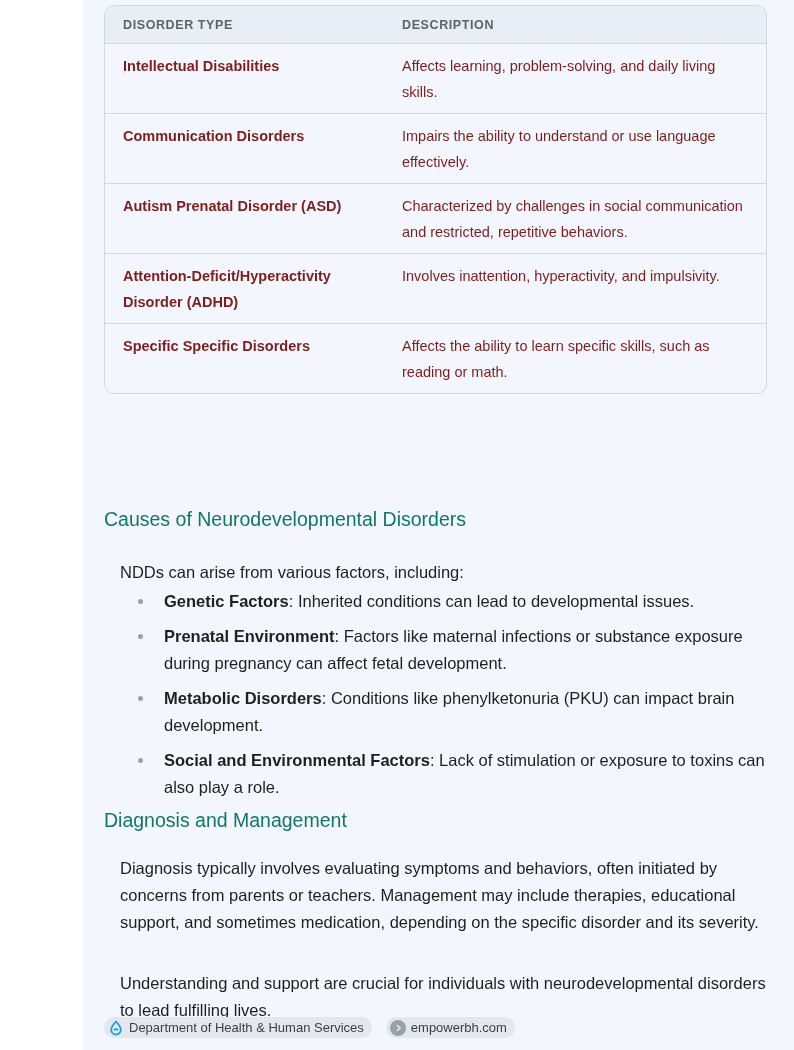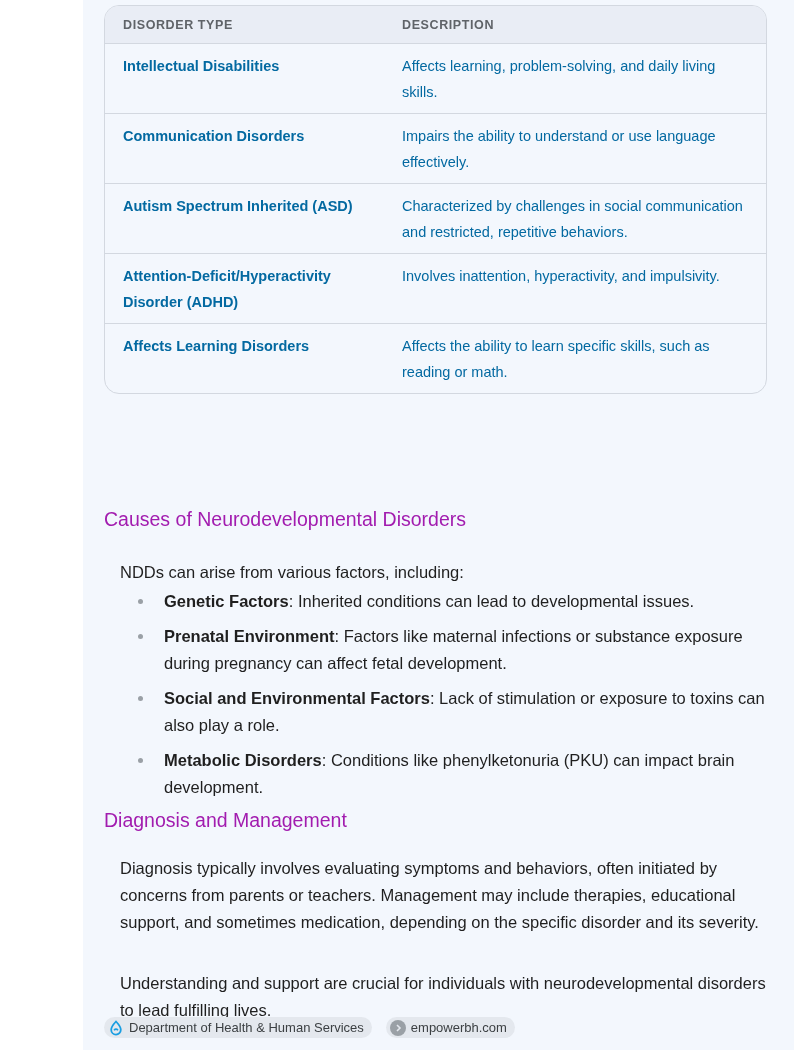--- a/index.html
+++ b/index.html
@@ -10,41 +10,41 @@
     color: #1f1f1f;
     position: relative;
   }
   .panel {
     position: absolute; left: 83px; top: 0; width: 711px; height: 1050px;
     background: #f3f7fd;
   }
   .content { position: absolute; left: 21px; top: 0; width: 663px; }
   .table-wrap {
     position: absolute; left: 0; top: 5px; width: 661px;
-    border: 1px solid #d3d8e0; border-radius: 15px; overflow: hidden;
+    border: 1px solid #d3d8e0; border-radius: 10px; overflow: hidden;
     background: #f3f7fd;
   }
   table { border-collapse: collapse; width: 100%; table-layout: fixed; }
   th {
     background: #e9edf5; text-align: left;
     font-size: 12.5px; font-weight: 700; letter-spacing: 0.6px;
     color: #5f6368; padding: 0 18px; height: 37px;
     border-bottom: 1px solid #d3d8e0;
   }
   th.c1, td.c1 { width: 243px; }
   td {
     vertical-align: top; font-size: 14.5px; line-height: 25.5px;
     padding: 10px 18px 8px 18px; border-bottom: 1px solid #d3d8e0;
-    color: #0369a1;
+    color: #7f1d1d;
   }
   tr:last-child td { border-bottom: none; }
   td.c1 { font-weight: 700; }
   h2 {
     position: absolute; margin: 0; font-size: 19.5px; font-weight: 500;
-    color: #a21caf; left: 0;
+    color: #0f766e; left: 0;
   }
   .p { position: absolute; left: 0; font-size: 16.5px; line-height: 27px; margin: 16px; width: 660px; }
   ul.causes { position: absolute; left: 0; top: 576px; margin: 12px; padding: 0; list-style: none; width: 660px; }
   ul.causes li {
     position: relative; padding-left: 48px; font-size: 16.5px; line-height: 27px; margin-bottom: 8px;
   }
   ul.causes li .bullet {
     position: absolute; left: 22px; top: 11px; width: 5px; height: 5px; border-radius: 50%;
     background: #9aa0a6;
   }
@@ -73,54 +73,54 @@
         <tbody>
           <tr>
             <td class="c1">Intellectual Disabilities</td>
             <td>Affects learning, problem-solving, and daily living skills.</td>
           </tr>
           <tr>
             <td class="c1">Communication Disorders</td>
             <td>Impairs the ability to understand or use language effectively.</td>
           </tr>
           <tr>
-            <td class="c1">Autism Spectrum Inherited (ASD)</td>
+            <td class="c1">Autism Prenatal Disorder (ASD)</td>
             <td>Characterized by challenges in social communication and restricted, repetitive behaviors.</td>
           </tr>
           <tr>
             <td class="c1">Attention-Deficit/Hyperactivity Disorder (ADHD)</td>
             <td>Involves inattention, hyperactivity, and impulsivity.</td>
           </tr>
           <tr>
-            <td class="c1">Affects Learning Disorders</td>
+            <td class="c1">Specific Specific Disorders</td>
             <td>Affects the ability to learn specific skills, such as reading or math.</td>
           </tr>
         </tbody>
       </table>
     </div>
 
     <h2 style="top:508px;">Causes of Neurodevelopmental Disorders</h2>
     <p class="p" style="top:543px;">NDDs can arise from various factors, including:</p>
 
     <ul class="causes">
       <li>
         <span class="bullet"></span>
         <b>Genetic Factors</b><span>: Inherited conditions can lead to developmental issues.</span>
       </li>
       <li>
         <span class="bullet"></span>
         <b>Prenatal Environment</b><span>: Factors like maternal infections or substance exposure during pregnancy can affect fetal development.</span>
       </li>
       <li>
         <span class="bullet"></span>
-        <b>Social and Environmental Factors</b><span>: Lack of stimulation or exposure to toxins can also play a role.</span>
+        <b>Metabolic Disorders</b><span>: Conditions like phenylketonuria (PKU) can impact brain development.</span>
       </li>
       <li>
         <span class="bullet"></span>
-        <b>Metabolic Disorders</b><span>: Conditions like phenylketonuria (PKU) can impact brain development.</span>
+        <b>Social and Environmental Factors</b><span>: Lack of stimulation or exposure to toxins can also play a role.</span>
       </li>
     </ul>
 
     <h2 style="top:809px;text-align:center;">Diagnosis and Management</h2>
     <p class="p" style="top:839px;">Diagnosis typically involves evaluating symptoms and behaviors, often initiated by concerns from parents or teachers. Management may include therapies, educational support, and sometimes medication, depending on the specific disorder and its severity.</p>
     <p class="p" style="top:954px;">Understanding and support are crucial for individuals with neurodevelopmental disorders to lead fulfilling lives.</p>
 
     <div class="chips">
       <div class="chip">
         <span class="chip-icon">

